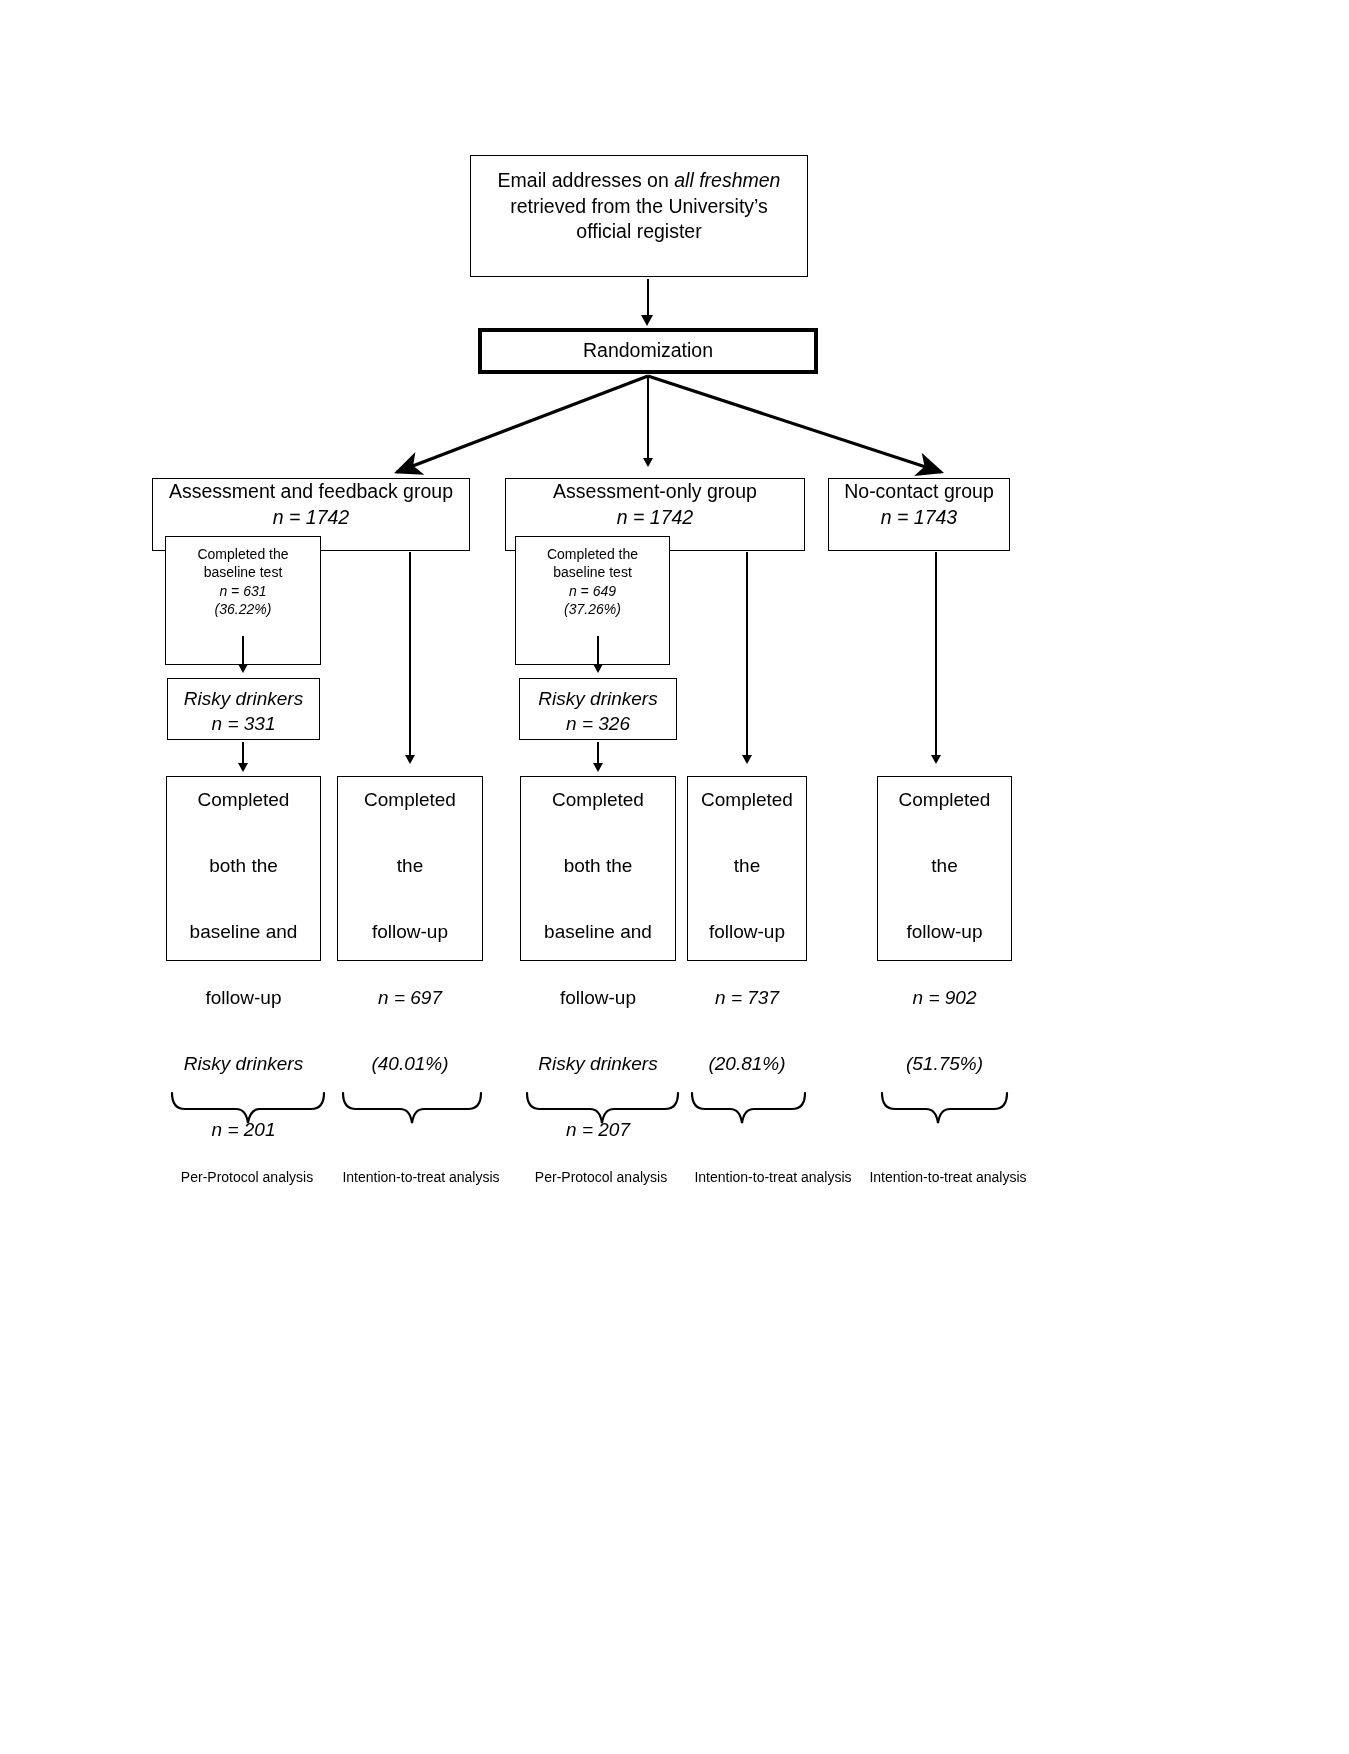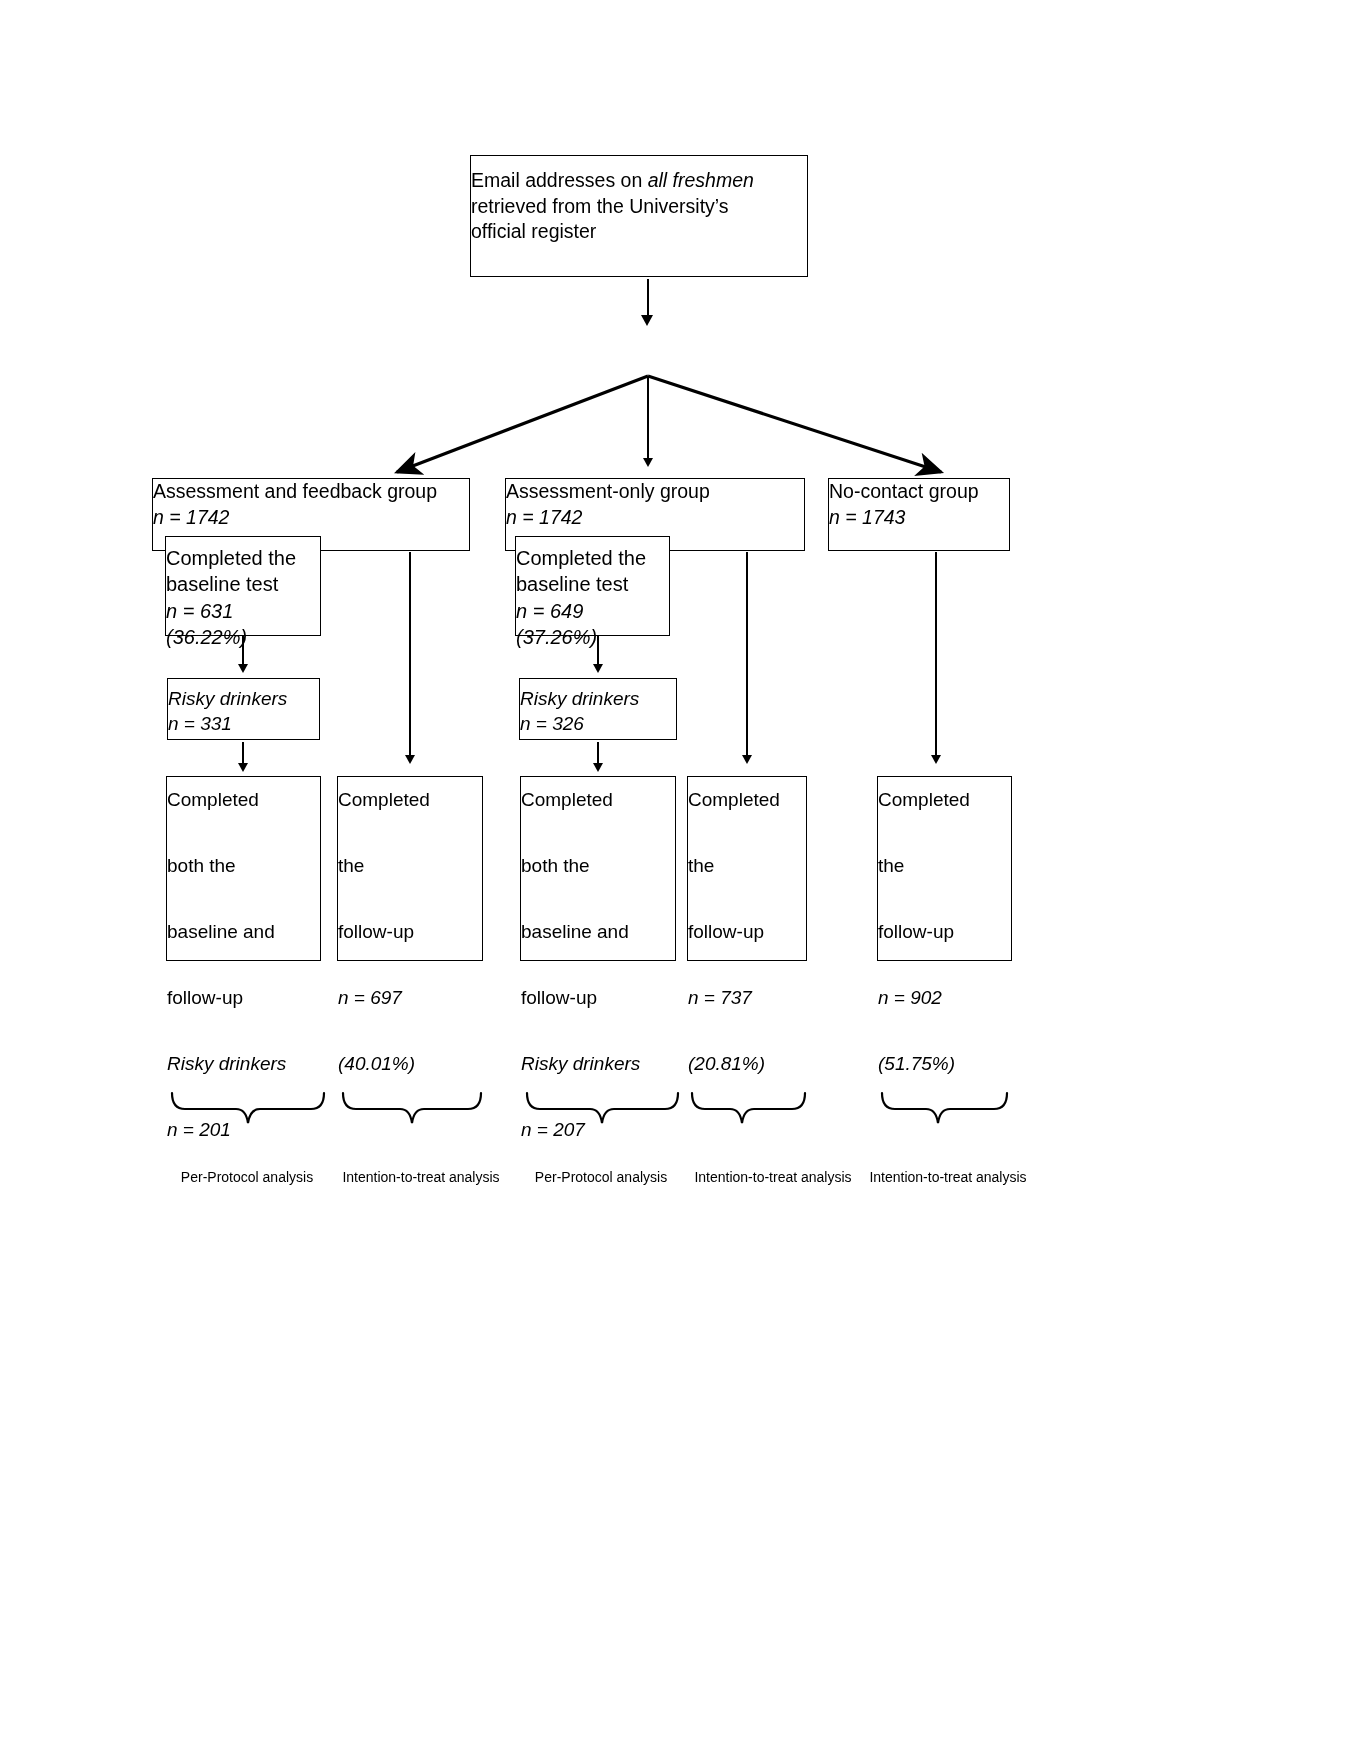--- a/index.html
+++ b/index.html
@@ -13,21 +13,21 @@
 
   .box{
     position:absolute;
     border:1.6px solid #000;
     background:#fff;
     box-sizing:border-box;
     display:flex;
     flex-direction:column;
     align-items:center;
     justify-content:flex-start;
-    text-align:left;
+    text-align:center;
     line-height:1.32;
   }
   .box .ln{display:block;width:100%;}
   .ital{font-style:italic;}
 
   
   #box-source{
     left:470px;top:155px;width:338px;height:122px;
     font-size:19.5px;
     justify-content:flex-start;
@@ -39,21 +39,21 @@
     font-size:19.5px;
     justify-content:center;
   }
   .group-box{
     top:478px;height:73px;font-size:19.5px;padding-top:0;
   }
   #box-group-1{left:152px;width:318px;}
   #box-group-2{left:505px;width:300px;}
   #box-group-3{left:828px;width:182px;}
 
-  .baseline-box{top:536px;height:100px;font-size:20px;padding-top:8px;}
+  .baseline-box{top:536px;height:129px;font-size:14px;padding-top:8px;}
   #box-baseline-1{left:165px;width:156px;}
   #box-baseline-2{left:515px;width:155px;}
 
   .risky-box{top:678px;height:62px;font-size:19px;padding-top:7px;}
   #box-risky-1{left:167px;width:153px;}
   #box-risky-2{left:519px;width:158px;}
 
   .final-box{top:776px;height:185px;font-size:19px;padding-top:10px;gap:41px;}
   #box-final-1{left:166px;width:155px;}
   #box-final-2{left:337px;width:146px;}
@@ -111,20 +111,23 @@
 
   <div class="box" id="box-source">
     <span class="ln"><span>Email addresses on </span><i class="ital">all freshmen</i></span>
     <span class="ln">retrieved from the University’s</span>
     <span class="ln">official register</span>
   </div>
 
   <div class="vline" style="left:647px;top:279px;height:38px;"></div>
   <div class="arrowhead" style="left:641px;top:315px;"></div>
 
+  <div class="box" id="box-randomization">
+    <span class="ln">Randomization</span>
+  </div>
 
   <div class="vline thin-vline" style="left:647px;top:377px;height:83px;"></div>
   <div class="arrowhead thin-arrowhead" style="left:643px;top:458px;"></div>
 
   <div class="box group-box" id="box-group-1">
     <span class="ln">Assessment and feedback group</span>
     <span class="ln ital">n = 1742</span>
   </div>
 
   <div class="box group-box" id="box-group-2">

